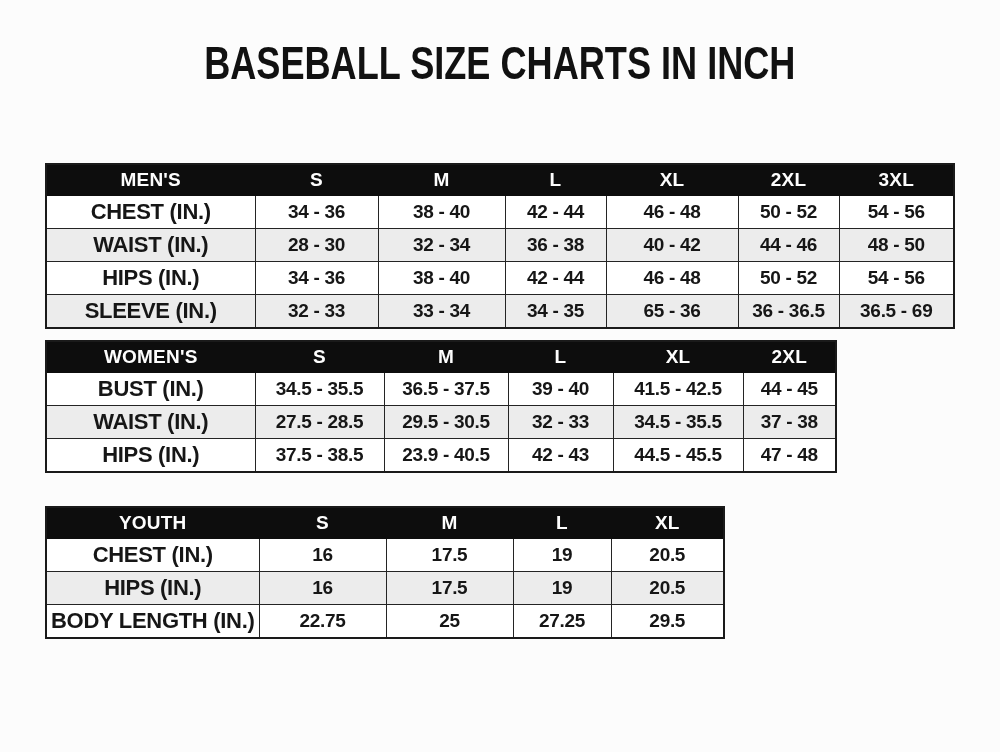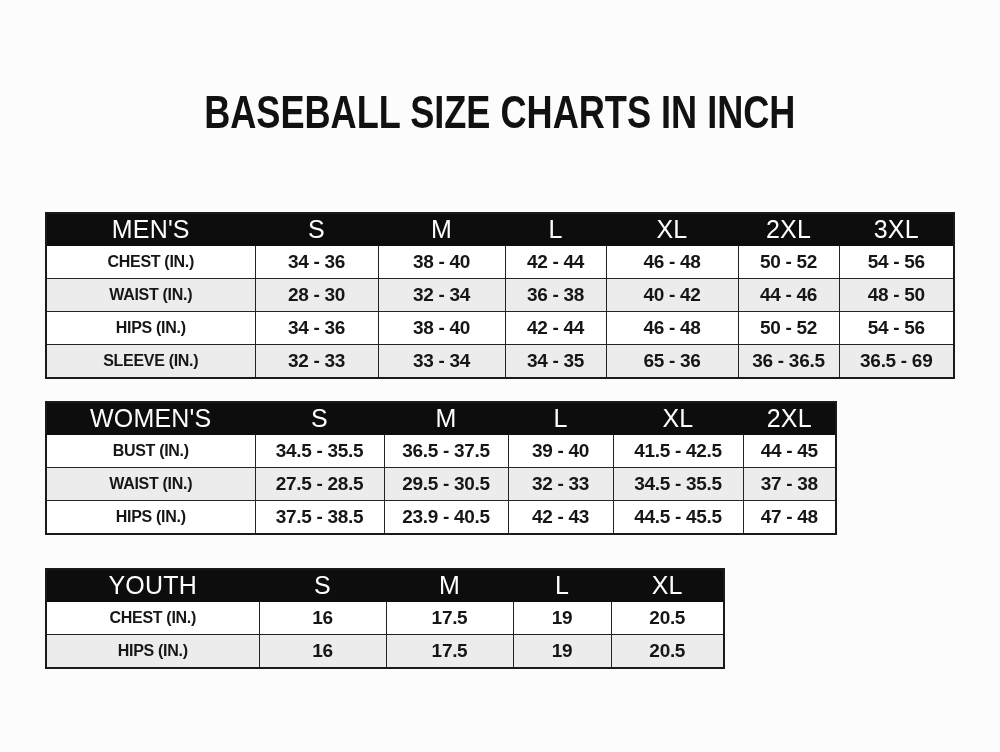--- a/index.html
+++ b/index.html
@@ -10,67 +10,67 @@
   }
   .page {
     position: relative;
     width: 1000px;
     height: 752px;
     background: #fcfcfc;
     overflow: hidden;
   }
   .title {
     margin: 0;
-    padding-top: 90px;
+    padding-top: 41px;
     text-align: center;
     font-size: 42px;
     font-weight: bold;
     color: #111;
     line-height: 46px;
     letter-spacing: 0px;
     white-space: nowrap;
   }
   .title span {
     display: inline-block;
     transform: scaleX(0.86) scaleY(1.08);
     transform-origin: center;
   }
   table.size-table {
     border-collapse: collapse;
     table-layout: fixed;
     margin-left: 45px;
     color: #161616;
   }
   table.mens   { margin-top: 76px; }
-  table.womens { margin-top: 22px; }
+  table.womens { margin-top: 11px; }
   table.youth  { margin-top: 33px; border-radius: 15px; }
 
   table.size-table th {
     background: #0d0d0d;
     color: #fdfdfd;
     height: 28px;
-    font-size: 25px;
-    font-weight: normal;
+    font-size: 19px;
+    font-weight: bold;
     text-align: center;
     border: 1.5px solid #0d0d0d;
     letter-spacing: 0.2px;
   }
   table.size-table td {
     height: 30px;
     border: 1.6px solid #242424;
     text-align: center;
     vertical-align: middle;
     font-weight: bold;
     font-size: 19px;
     background: #ffffff;
     letter-spacing: -0.3px;
     white-space: nowrap;
   }
   table.size-table td.row-label {
-    font-size: 16px;
+    font-size: 22px;
   }
   table.size-table tbody tr:nth-child(even) td {
     background: #ececec;
   }
   table.size-table {
     border: 2px solid #1a1a1a;
   }
 </style>
 </head>
 <body>
@@ -212,16 +212,23 @@
         <td>19</td>
         <td>20.5</td>
       </tr>
       <tr>
         <td class="row-label">HIPS (IN.)</td>
         <td>16</td>
         <td>17.5</td>
         <td>19</td>
         <td>20.5</td>
       </tr>
+      <tr>
+        <td class="row-label">BODY LENGTH (IN.)</td>
+        <td>22.75</td>
+        <td>25</td>
+        <td>27.25</td>
+        <td>29.5</td>
+      </tr>
     </tbody>
   </table>
 
 </div>
 
 </body></html>

